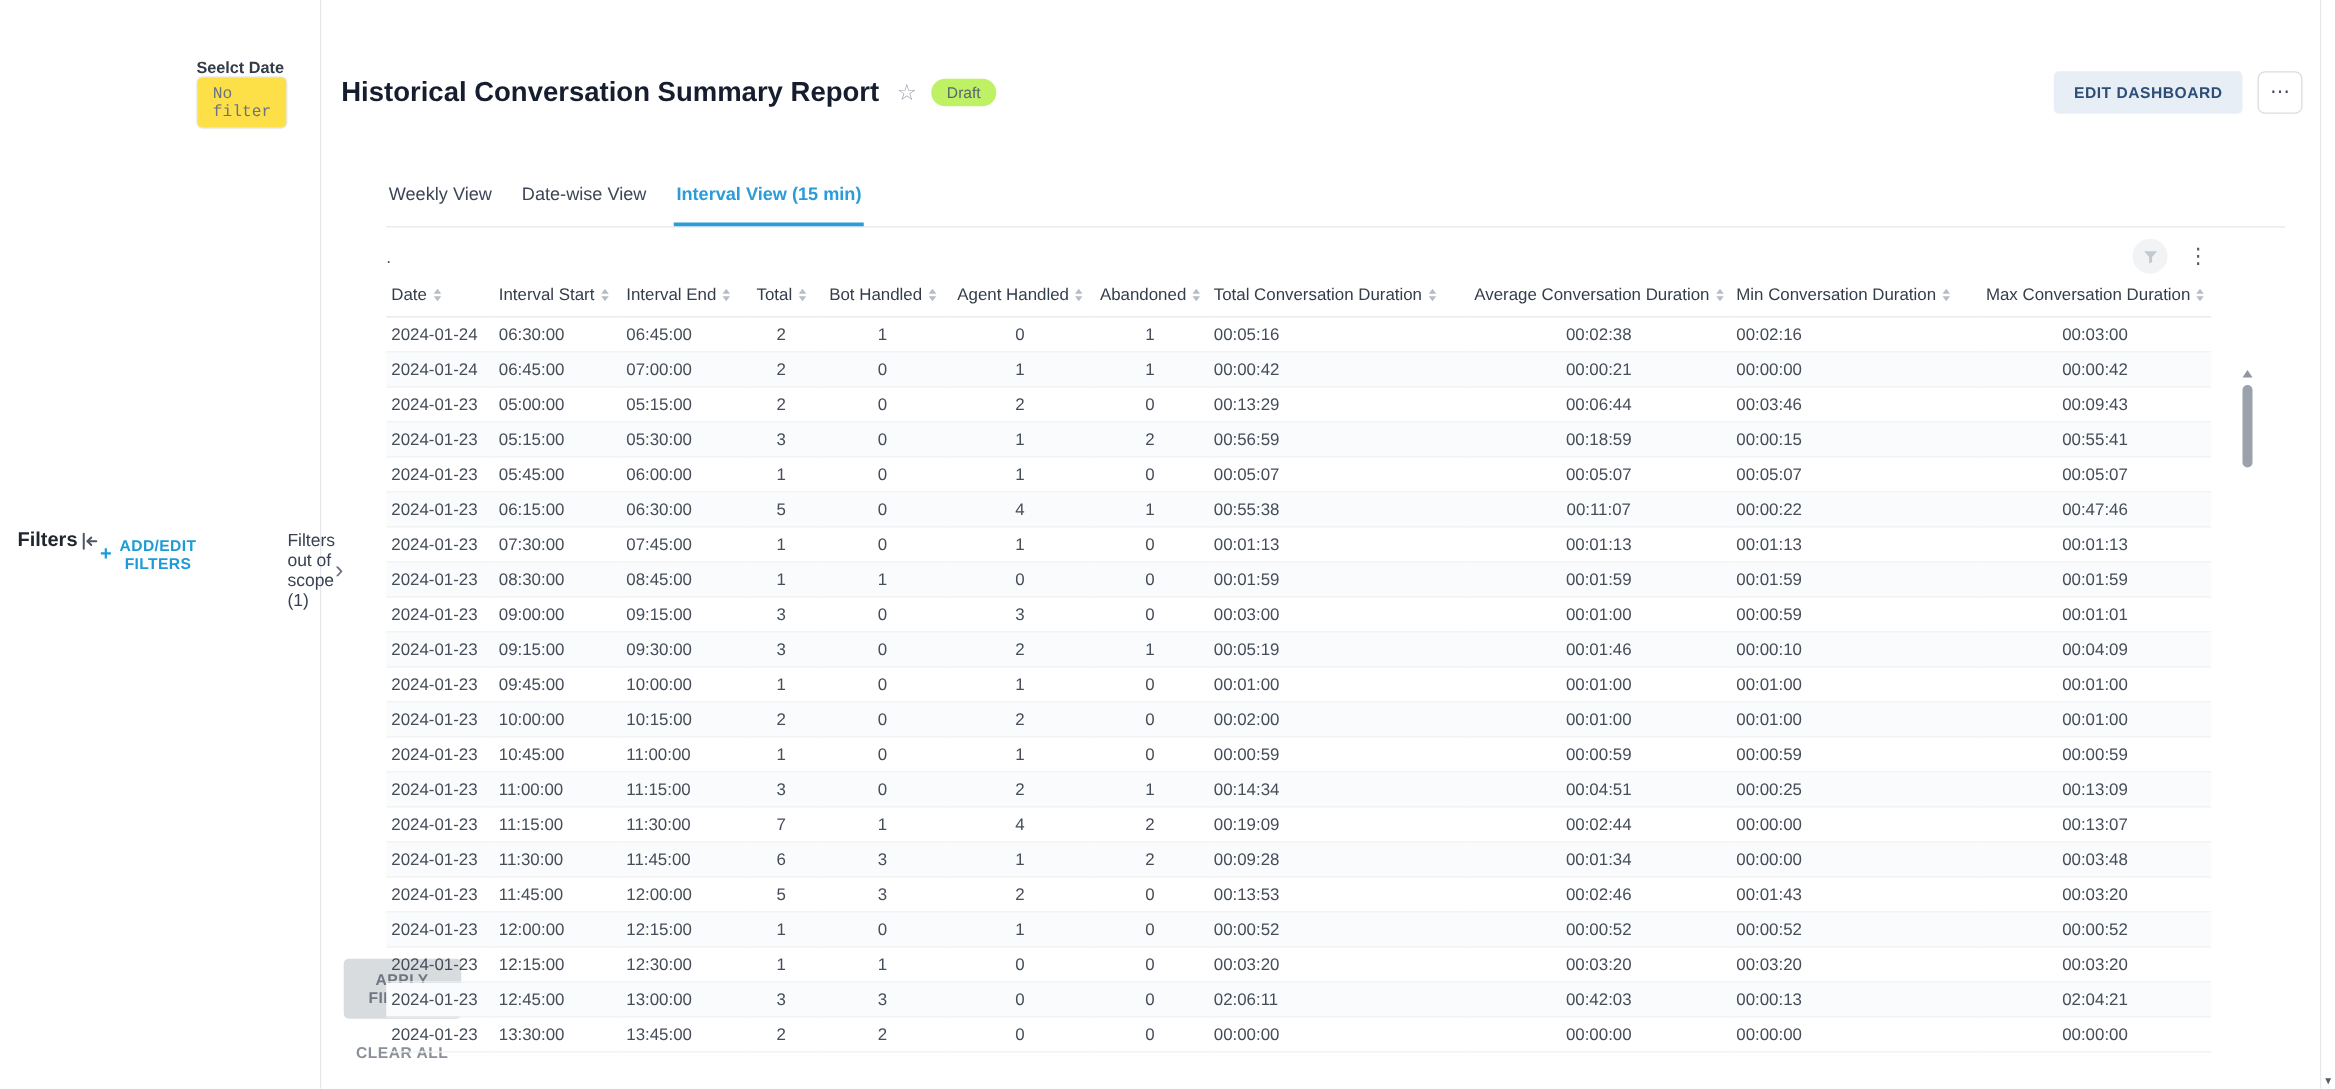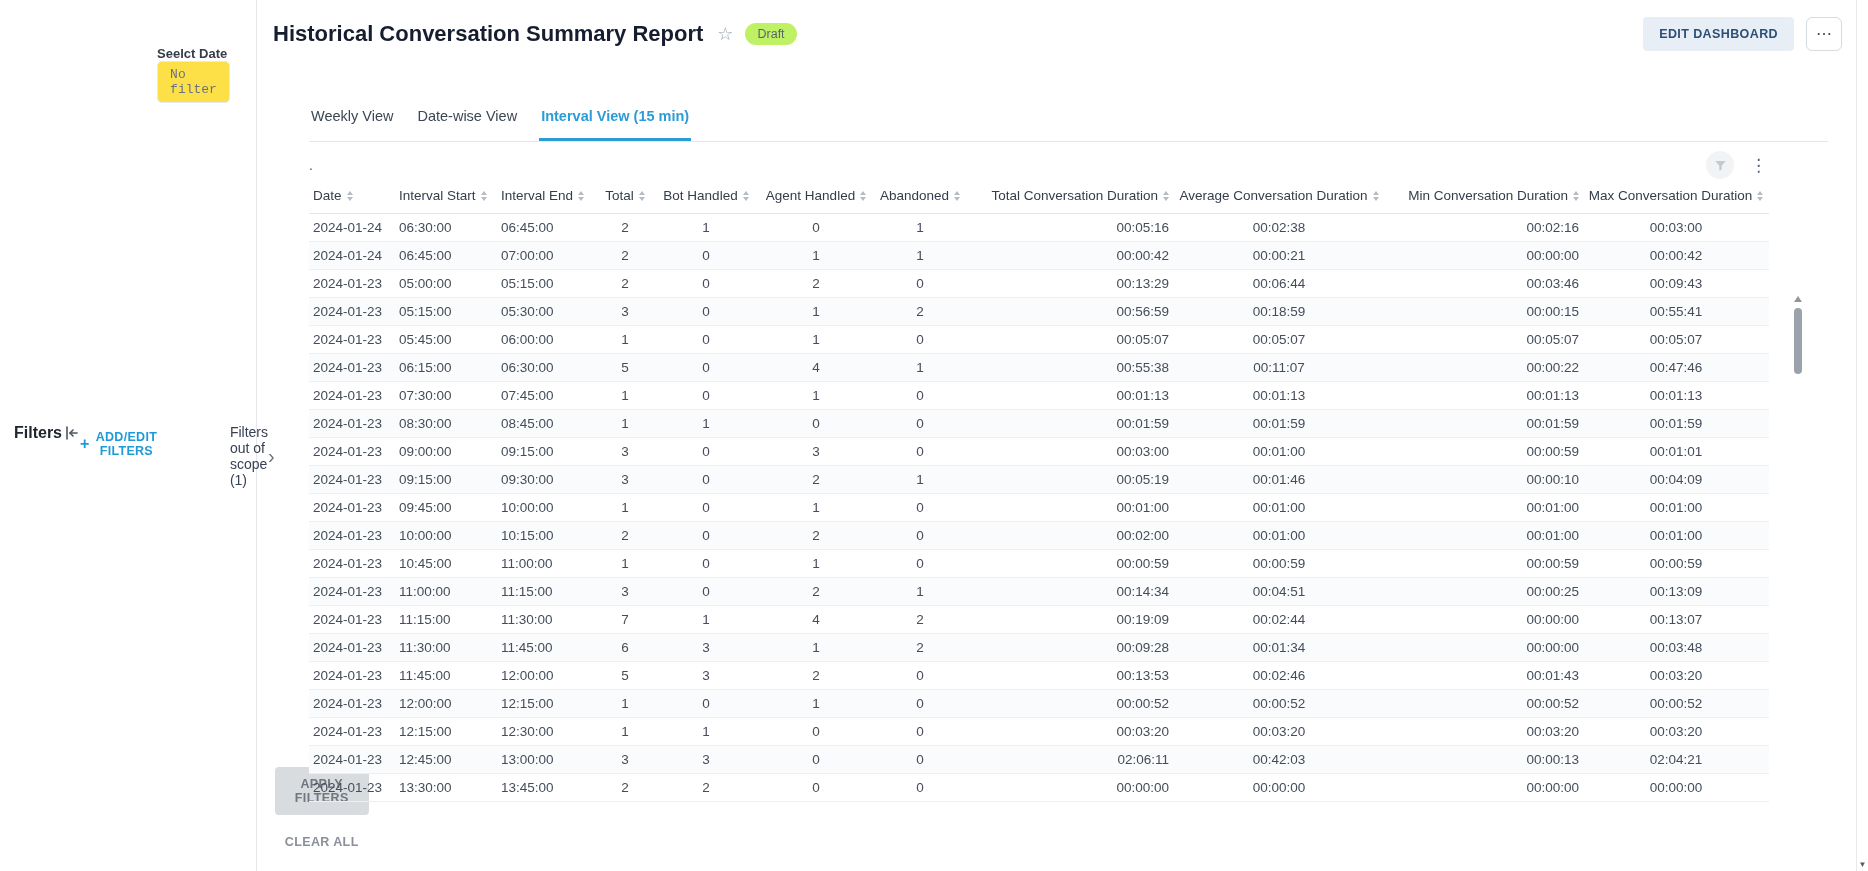--- a/index.html
+++ b/index.html
@@ -25,21 +25,21 @@
     font-size:14px; color:#374151; cursor:pointer; }
   .scope-row .chev { font-size:20px; color:#6b7280; line-height:1; }
   .sb-footer { margin-top:auto; display:flex; flex-direction:column; align-items:center; gap:20px; }
   .apply-btn { background:#d9dcdf; color:#6f7680; border:none; border-radius:4px;
     padding:10px 20px; font-size:12.5px; font-weight:700; letter-spacing:.4px; cursor:pointer; font-family:inherit; }
   .clear-btn { background:none; border:none; color:#8a9099; font-size:12.5px; font-weight:700;
     letter-spacing:.4px; cursor:pointer; font-family:inherit; }
 
   
   .main { flex:1; height:100%; position:relative; overflow:hidden; }
-  .page-header { display:flex; align-items:center; gap:12px; height:64px; padding:4px 26px 0 16px; }
+  .page-header { display:flex; align-items:center; gap:12px; height:64px; padding:4px 26px 0 16px;margin-top:40px; }
   .page-header h1 { font-size:22px; font-weight:700; color:#161d2e; }
   .star { font-size:18px; color:#9aa2ad; cursor:pointer; margin-left:2px; }
   .badge { background:#bef264; color:#5b6470; font-size:12.5px; padding:4px 12px; border-radius:11px; }
   .spacer { flex:1; }
   .edit-btn { background:#e8eef6; color:#2d4e77; border:none; border-radius:4px; padding:10px 16px;
     font-size:12.5px; font-weight:700; letter-spacing:.4px; cursor:pointer; font-family:inherit; }
   .more-btn { width:36px; height:34px; border:1px solid #d8dce1; border-radius:6px; background:#fff;
     color:#434a56; font-size:16px; cursor:pointer; line-height:1; }
 
   .content { padding:0 40px 0 28px; }
@@ -71,23 +71,23 @@
   .sort .up { border-bottom:4px solid #b6bcc4; }
   .sort .down { border-top:4px solid #b6bcc4; }
 
   .col-0 { width:86px;  text-align:left; }
   .col-1 { width:102px; text-align:left; }
   .col-2 { width:100px; text-align:left; }
   .col-3 { width:56px;  text-align:center; }
   .col-4 { width:106px; text-align:center; }
   .col-5 { width:114px; text-align:center; }
   .col-6 { width:94px;  text-align:center; }
-  .col-7 { width:206px; text-align:right; }
+  .col-7 { width:206px; text-align:left; }
   .col-8 { width:212px; text-align:center; }
-  .col-9 { width:198px; text-align:right; }
+  .col-9 { width:198px; text-align:left; }
   .col-10{ width:186px; text-align:center; }
 
   
   .tbl-scrollbar { position:absolute; top:296px; right:66px; width:9px; height:540px;
     display:flex; flex-direction:column; align-items:center; cursor:pointer; }
   .sb-arrow-up { width:0; height:0; border-left:4.5px solid transparent; border-right:4.5px solid transparent;
     border-bottom:6px solid #8f969e; margin-bottom:6px; }
   .sb-thumb { width:8px; height:66px; background:#9aa2ab; border-radius:4px; }
   .page-scrollbar { position:absolute; right:0; top:0; width:12px; height:100%;
     background:#ffffff; border-left:1px solid #e7e9ec; cursor:pointer; }

